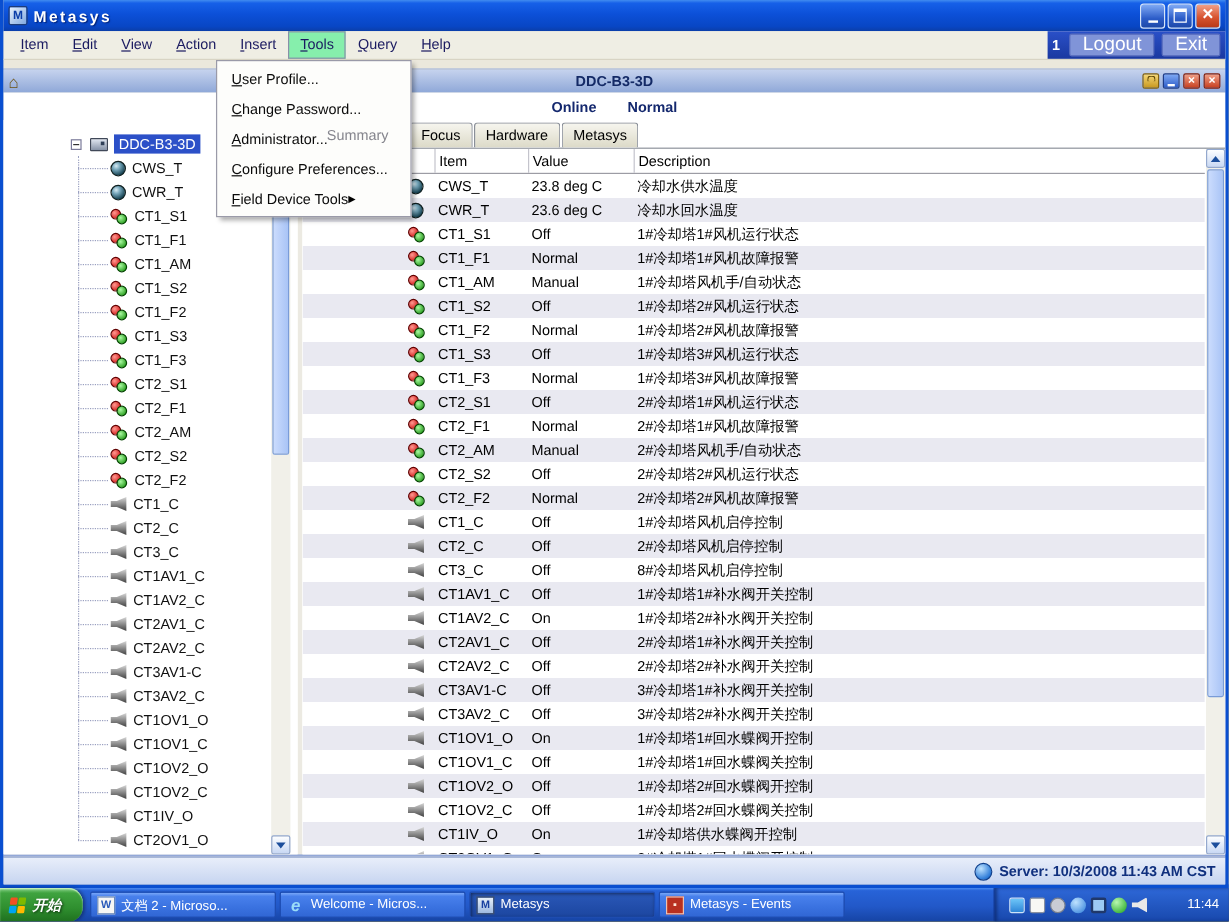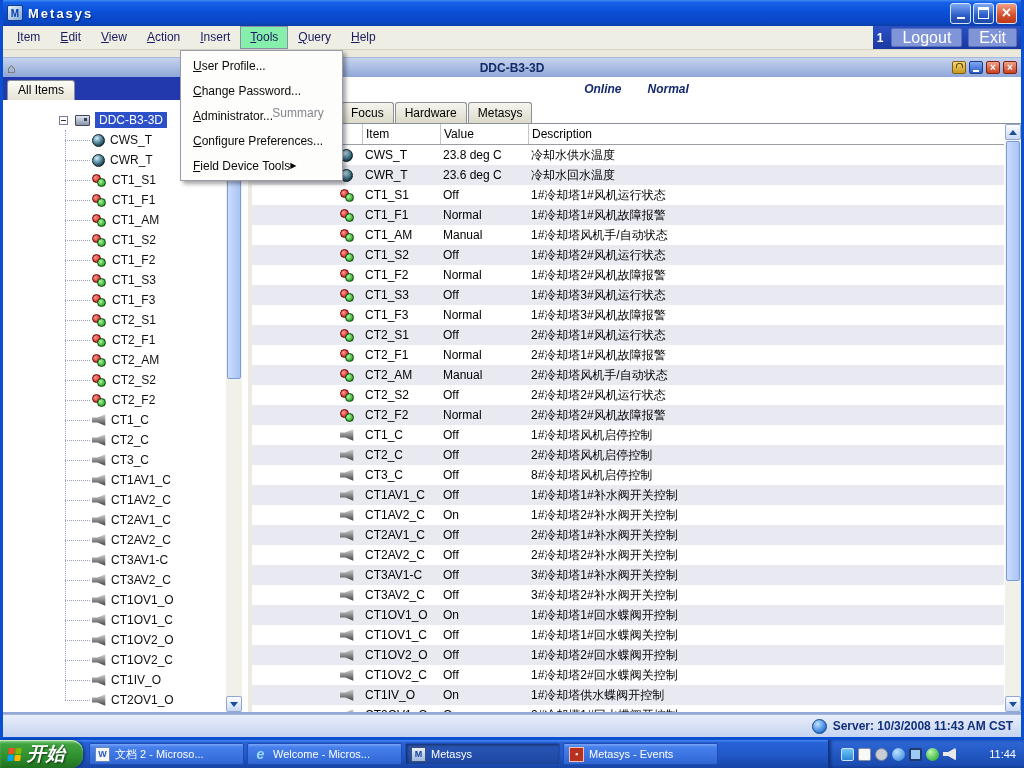--- a/index.html
+++ b/index.html
@@ -49,21 +49,21 @@
   .cbtn.lock::after { content:""; width:5px; height:4px; border:1px solid #604808; border-bottom:none; border-radius:3px 3px 0 0; margin-bottom:4px; }
   .cbtn.cmin { background:linear-gradient(#7FA9F4,#2C5CC8); border:1px solid #1E3C88; }
   .cbtn.cmin::after { content:""; width:6px; height:2px; background:#fff; margin-top:6px; }
   .cbtn.cclose, .cbtn.cclose2 { background:linear-gradient(#F0A088,#C84020); border:1px solid #802010; }
 
   
   .band { height:23px; display:flex; flex:none; }
   .band-left { width:249px; background:#2239AE; display:flex; align-items:flex-end; padding-left:4px; flex:none; }
   .allitems-tab { background:linear-gradient(#FCFCF8,#E6E4D4); border:1px solid #8A8F98; border-bottom:none;
     border-radius:3px 3px 0 0; padding:2px 10px 3px; color:#000; }
-  .band-right { flex:1; background:#fff; display:flex; align-items:center; justify-content:center; gap:26px;font-style:italic; }
+  .band-right { flex:1; background:#fff; display:flex; align-items:center; justify-content:center; gap:26px; }
   .band-right span { color:#14286E; font-weight:bold; }
 
   
   .content { height:612px; display:flex; flex:none; background:#fff; }
   .left-panel { width:245px; position:relative; background:#fff; overflow:hidden; flex:none; }
   .splitter { width:4px; background:#ECEAE2; flex:none; }
   .main-panel { flex:1; position:relative; background:#fff; overflow:hidden; }
 
   .tree { position:absolute; inset:0 24px 0 0; overflow:hidden; }
   .tree-vline { position:absolute; left:62px; top:30px; height:570px; width:0; border-left:1px dotted #9AA0C0; }
@@ -141,21 +141,21 @@
 
   
   .taskbar { position:absolute; left:0; top:740px; width:1024px; height:28px;
     background:linear-gradient(180deg,#4A8AF0 0%,#2763D8 8%,#2258C8 55%,#1746A8 95%); display:flex; align-items:center; z-index:300; }
   .start-button { height:28px; padding:0 18px 0 8px; border-radius:0 12px 12px 0; display:flex; align-items:center; gap:6px;
     background:linear-gradient(180deg,#8BD48B 0%,#3FA33F 15%,#2F8F2F 60%,#1F701F 100%);
     box-shadow:inset 0 1px 1px #C8F0C0, 2px 0 3px rgba(0,0,0,0.35); }
   .win-flag { display:grid; grid-template-columns:6px 6px; grid-template-rows:6px 6px; gap:1px; transform:skewX(-8deg); }
   .win-flag i { display:block; border-radius:1px; }
   .f1{background:#F25022}.f2{background:#7FBA00}.f3{background:#00A4EF}.f4{background:#FFB900}
-  .start-label { color:#fff; font-size:19px; font-weight:bold; font-style:italic; text-shadow:1px 1px 2px rgba(0,0,0,0.6); }
+  .start-label { color:#fff; font-size:12px; font-weight:bold; font-style:italic; text-shadow:1px 1px 2px rgba(0,0,0,0.6); }
   .tasks { display:flex; gap:3px; margin-left:6px; }
   .task { width:155px; height:22px; border-radius:2px; display:flex; align-items:center; padding:0 5px;
     background:linear-gradient(180deg,#7AA8F8 0%,#4880EC 15%,#3A72E0 60%,#3066D4 100%);
     border:1px solid #1E4CB0; color:#fff; font-size:11px; white-space:nowrap; overflow:hidden; }
   .task.active { background:linear-gradient(180deg,#2A58B8,#1C46A0); box-shadow:inset 1px 1px 3px rgba(0,0,0,0.5); }
   .task-icon { width:15px; height:15px; margin-right:5px; flex:none; display:flex; align-items:center; justify-content:center; font-weight:bold; }
   .word-icon { background:#F6F6F4; border:1px solid #6888B8; color:#2858B8; font-size:9px; }
   .word-icon::after { content:"W"; }
   .ie-icon { color:#9ADCF8; font-size:14px; font-style:italic; }
   .ie-icon::after { content:"e"; }
@@ -219,23 +219,20 @@
       <span class="child-title">DDC-B3-3D</span>
       <span class="child-controls">
         <span class="cbtn lock"></span>
         <span class="cbtn cmin"></span>
         <span class="cbtn cclose">×</span>
         <span class="cbtn cclose2">×</span>
       </span>
     </div>
 
     <div class="band">
-      <div class="band-left">
-        <div class="allitems-tab">All Items</div>
-      </div>
       <div class="band-right">
         <span>Online</span>
         <span>Normal</span>
       </div>
     </div>
 
     <div class="content">
       <div class="left-panel">
         <div class="tree" id="tree">
             <div class="tree-row root">

